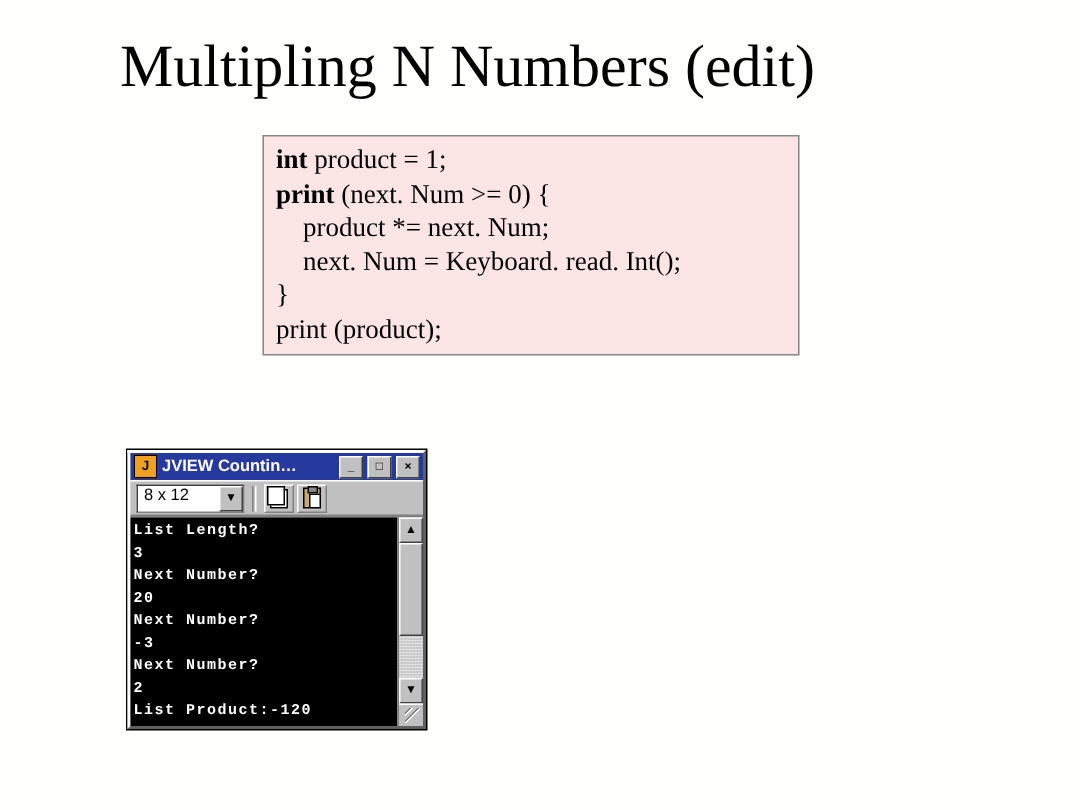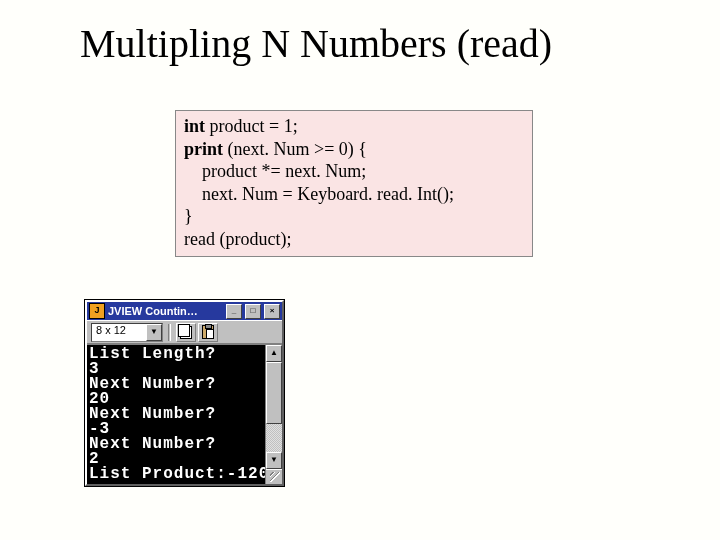--- a/index.html
+++ b/index.html
@@ -21,21 +21,20 @@
   .code-box {
     position: absolute;
     left: 175px;
     top: 90px;
     width: 340px;
     background: #fae4e4;
     border: 1px solid #888;
     padding: 4px 8px 6px 8px;
     font-size: 18px;
     line-height: 1.25;
-    margin-top: 20px;
   }
   .code-box .kw { font-weight: 700; }
   .code-box .indent { padding-left: 18px; display: inline-block; }
 
   
   .win {
     position: absolute;
     left: 85px;
     top: 300px;
     width: 195px;
@@ -136,21 +135,21 @@
   }
   .console-wrap {
     display: flex;
     background: #c0c0c0;
     border-top: 1px solid #808080;
   }
   .console {
     background: #000;
     color: #fff;
     font-family: "Courier New", monospace;
-    font-size: 16px;
+    font-size: 10px;
     font-weight: bold;
     line-height: 15px;
     width: 174px;
     height: 135px;
     padding: 2px 2px;
     white-space: pre;
     overflow: hidden;
     letter-spacing: 1px;
   }
   .scrollbar {
@@ -202,29 +201,29 @@
   
   .icon-copy { width:10px;height:11px;border:1px solid #000;background:#fff;position:relative; }
   .icon-copy::after { content:'';position:absolute;left:-3px;top:-3px;width:10px;height:11px;border:1px solid #000;background:#fff; }
   .icon-paste { width:10px;height:12px;background:#cdaa6a;border:1px solid #000;position:relative; }
   .icon-paste::before { content:'';position:absolute;left:2px;top:-2px;width:5px;height:3px;background:#888;border:1px solid #000; }
   .icon-paste::after { content:'';position:absolute;left:3px;top:3px;width:6px;height:8px;background:#fff;border:1px solid #000; }
 </style>
 </head>
 <body>
 
-<div class="slide-title">Multipling N Numbers (read)</div>
+<div class="slide-title">Multipling N Numbers (edit)</div>
 
 <div class="code-box">
   <div><span class="kw">int</span><span> product = 1;</span></div>
   <div><span class="kw">print</span><span> (next. Num &gt;= 0) {</span></div>
   <div><span class="indent">product *= next. Num;</span></div>
   <div><span class="indent">next. Num = Keyboard. read. Int();</span></div>
   <div>}</div>
-  <div>read (product);</div>
+  <div>print (product);</div>
 </div>
 
 <div class="win">
   <div class="titlebar">
     <div class="appicon">J</div>
     <div class="title-text">JVIEW Countin…</div>
     <div class="win-btn">_</div>
     <div class="win-btn">□</div>
     <div class="win-btn">×</div>
   </div>

